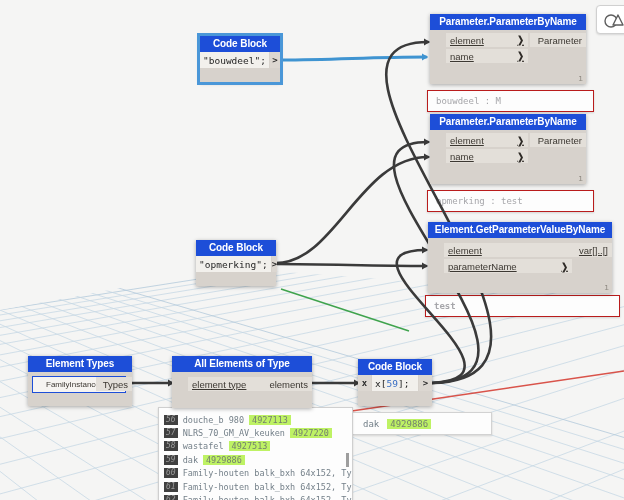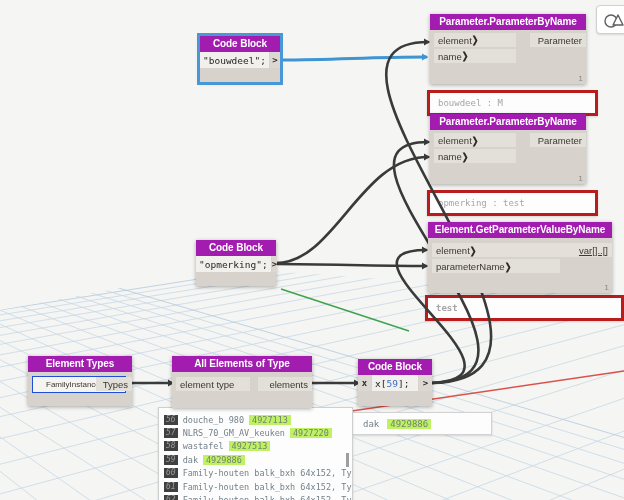--- a/index.html
+++ b/index.html
@@ -3,45 +3,45 @@
 <meta charset="utf-8">
 <style>
   html,body{margin:0;padding:0;}
   body{font-family:"Liberation Sans",sans-serif;}
   #canvas{position:relative;width:624px;height:500px;background:#f5f5f4;overflow:hidden;}
   svg.layer{position:absolute;left:0;top:0;width:624px;height:500px;}
 
   
   .node{position:absolute;background:#d7d2cc;box-shadow:0 1px 4px rgba(0,0,0,.32);}
   .node.sel{outline:3px solid #4a97d8;}
-  .hdr{height:16px;background:#a21caf;color:#fff;font:bold 10px "Liberation Sans",sans-serif;
+  .hdr{height:16px;background:#1d4ed8;color:#fff;font:bold 10px "Liberation Sans",sans-serif;
        text-align:center;line-height:16px;white-space:nowrap;overflow:hidden;letter-spacing:-.1px;}
   .prow{position:absolute;height:14px;background:#e3dfd9;display:flex;align-items:center;
         font:9.5px "Liberation Sans",sans-serif;color:#3c3832;}
-  .prow.in{left:4px;padding:0 4px;}
+  .prow.in{left:16px;padding:0 4px;justify-content:space-between;text-decoration:underline;}
   .prow.out{right:0;padding:0 4px;justify-content:flex-end;}
   .chev{color:#2e2a26;font-weight:bold;font-size:8px;transform:scaleY(1.2);}
   .rz{position:absolute;right:3px;bottom:1px;font:8px "DejaVu Sans Mono",monospace;color:#8d8880;}
 
   
   .crow{position:absolute;left:0;right:0;top:16px;height:16px;display:flex;align-items:stretch;gap:1px;}
   .code{flex:1;background:#f2f0ec;font:9.5px "DejaVu Sans Mono",monospace;color:#1f1f1f;
         display:flex;align-items:center;padding:0 3px;white-space:nowrap;}
   .cnum{color:#3a6fc4;}
   .cbox{width:13px;background:#dcd7d1;font:bold 9px "DejaVu Sans Mono",monospace;color:#2b2b2b;
         display:flex;align-items:center;justify-content:center;}
 
   
   .dd{position:absolute;left:4px;top:20px;width:66px;height:15px;background:#f6f4f1;
       border:1px solid #1d4ed8;font:8px "Liberation Sans",sans-serif;color:#3c3832;
       display:flex;align-items:center;justify-content:space-between;padding:0 13px;}
   .ddch{font-size:7px;color:#6b6660;}
 
   
-  .pv{position:absolute;background:#fdfdfd;border:3px solid #b91c1c;box-shadow:0 1px 2px rgba(0,0,0,.14);
+  .pv{position:absolute;background:#fdfdfd;border:1px solid #b91c1c;box-shadow:0 1px 2px rgba(0,0,0,.14);
       font:9px "DejaVu Sans Mono",monospace;color:#a6a6aa;padding:5px 8px;white-space:nowrap;overflow:hidden;}
 
   
   .listpv{position:absolute;left:158px;top:407px;width:188px;height:110px;background:#fdfdfd;
           border:1px solid #cfcfcf;box-shadow:0 1px 2px rgba(0,0,0,.14);padding:5px 0 0 5px;overflow:hidden;}
   .lrow{display:flex;align-items:center;gap:5px;height:13.4px;
         font:8.5px "DejaVu Sans Mono",monospace;color:#75818a;white-space:nowrap;}
   .idx{background:#404040;color:#9b9b9b;padding:0 2px;font-style:italic;font-size:8px;line-height:10px;}
   .gid{background:#bef264;color:#74806e;padding:0 3px;line-height:10px;}
   .scrollthumb{position:absolute;right:3px;top:45px;width:3px;height:14px;background:#9e9e9e;}

